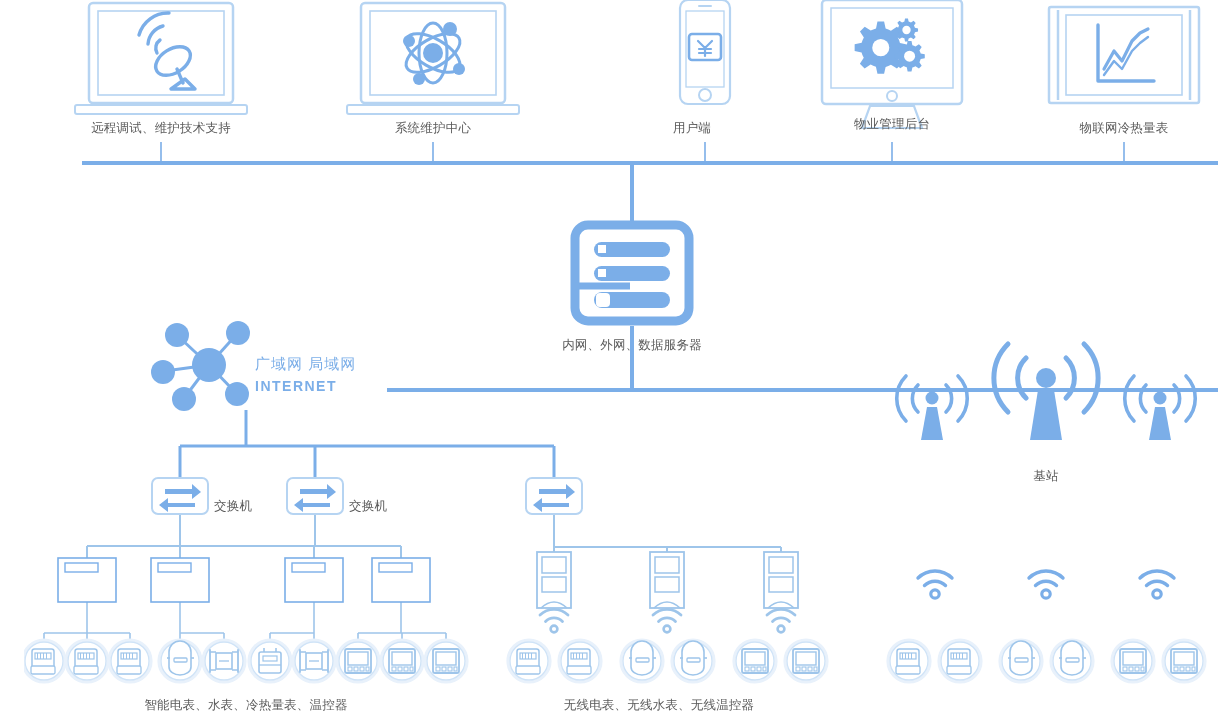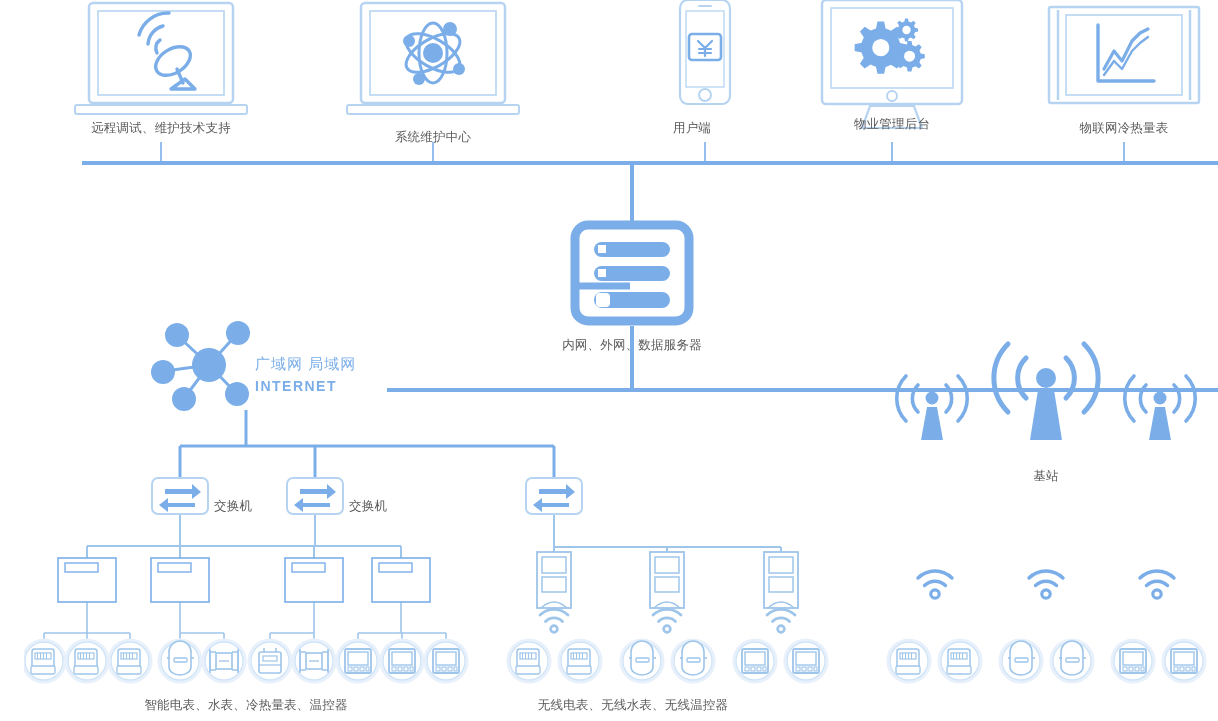--- a/index.html
+++ b/index.html
@@ -361,31 +361,31 @@
       <use href="#ic-meter-elec" transform="translate(885,661)"></use>
       <use href="#ic-meter-elec" transform="translate(936,661)"></use>
       <use href="#ic-meter-water" transform="translate(997,661)"></use>
       <use href="#ic-meter-water" transform="translate(1048,661)"></use>
       <use href="#ic-thermostat" transform="translate(1109,661)"></use>
       <use href="#ic-thermostat" transform="translate(1160,661)"></use>
     </g>
   </svg>
 
   <div class="lbl" style="left:137px;top:120px;">远程调试、维护技术支持</div>
-  <div class="lbl" style="left:409px;top:129px;">系统维护中心</div>
+  <div class="lbl" style="left:409px;top:120px;">系统维护中心</div>
   <div class="lbl" style="left:668px;top:120px;">用户端</div>
   <div class="lbl" style="left:868px;top:116px;">物业管理后台</div>
   <div class="lbl" style="left:1100px;top:120px;">物联网冷热量表</div>
 
   <div class="lbl" style="left:608px;top:337px;">内网、外网、数据服务器</div>
 
   <div class="inet-cn" style="left:231px;top:355px;">广域网 局域网</div>
   <div class="inet-en" style="left:231px;top:378px;">INTERNET</div>
 
   <div class="lbl" style="left:1022px;top:468px;">基站</div>
 
   <div class="lbl lbl-left" style="left:190px;top:498px;">交换机</div>
   <div class="lbl lbl-left" style="left:325px;top:498px;">交换机</div>
 
   <div class="lbl" style="left:222px;top:697px;">智能电表、水表、冷热量表、温控器</div>
-  <div class="lbl" style="left:609px;top:697px;">无线电表、无线水表、无线温控器</div>
+  <div class="lbl" style="left:635px;top:697px;">无线电表、无线水表、无线温控器</div>
 
 </div>
 
 </body></html>

